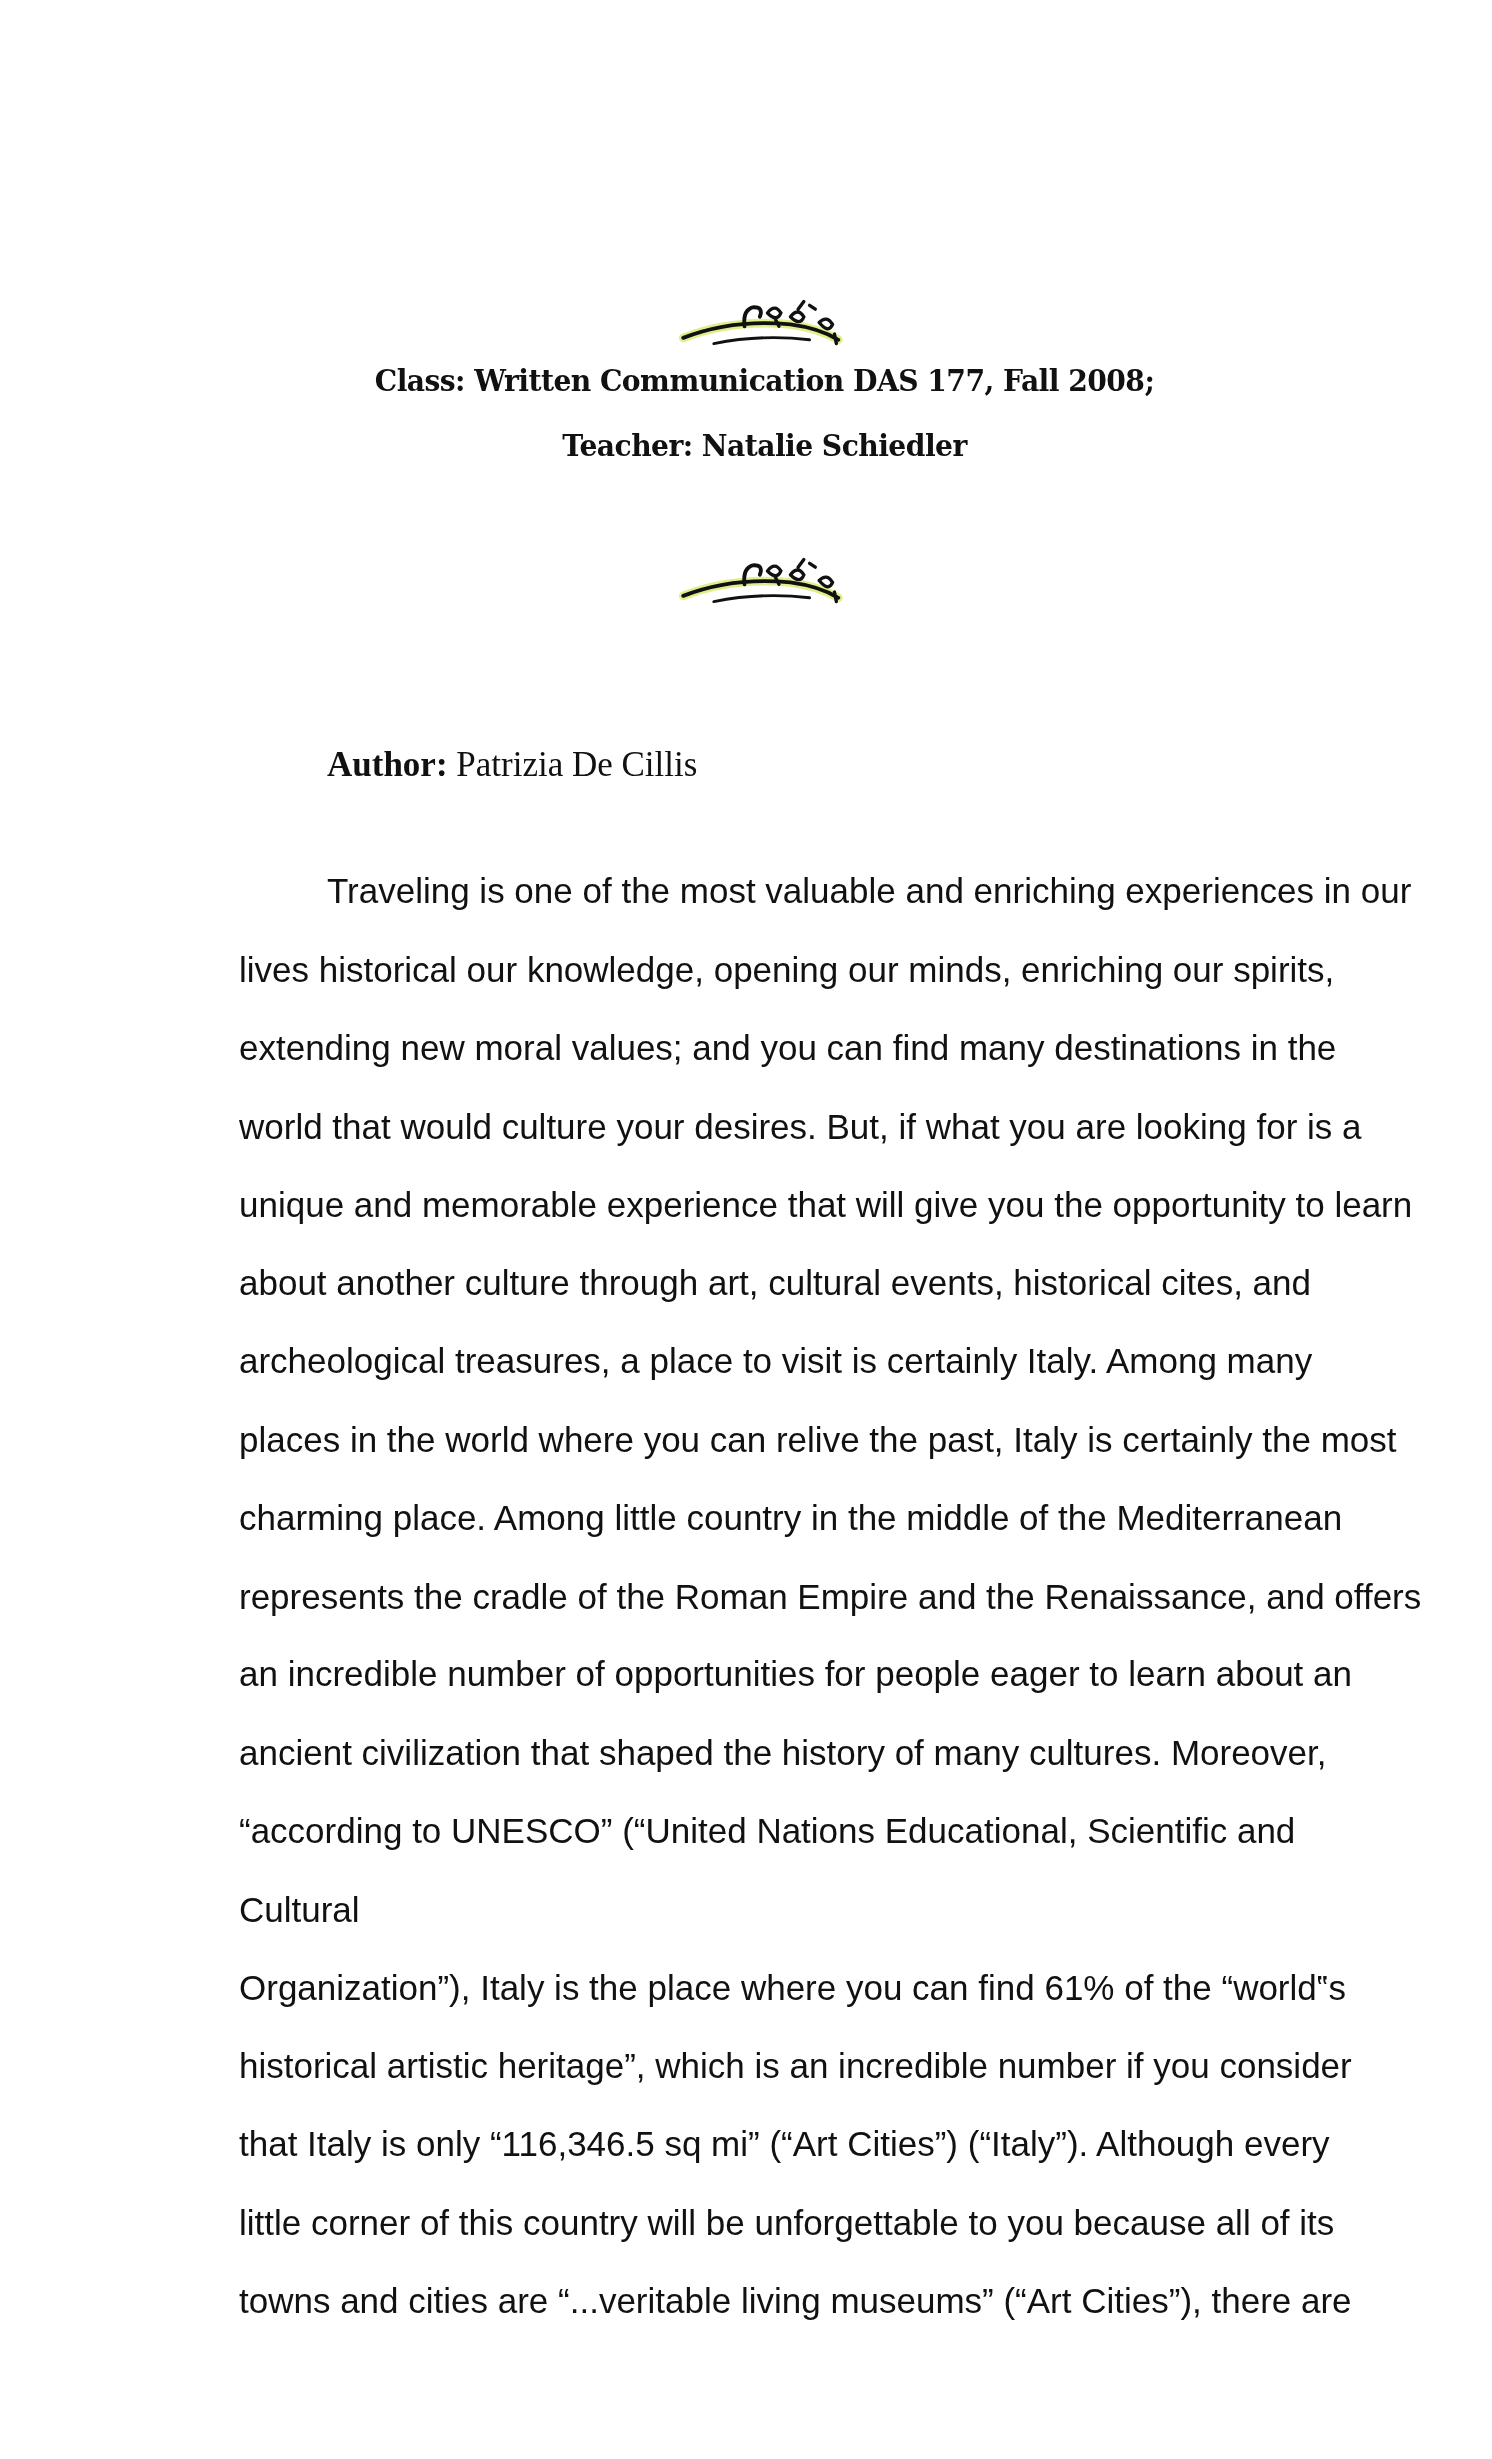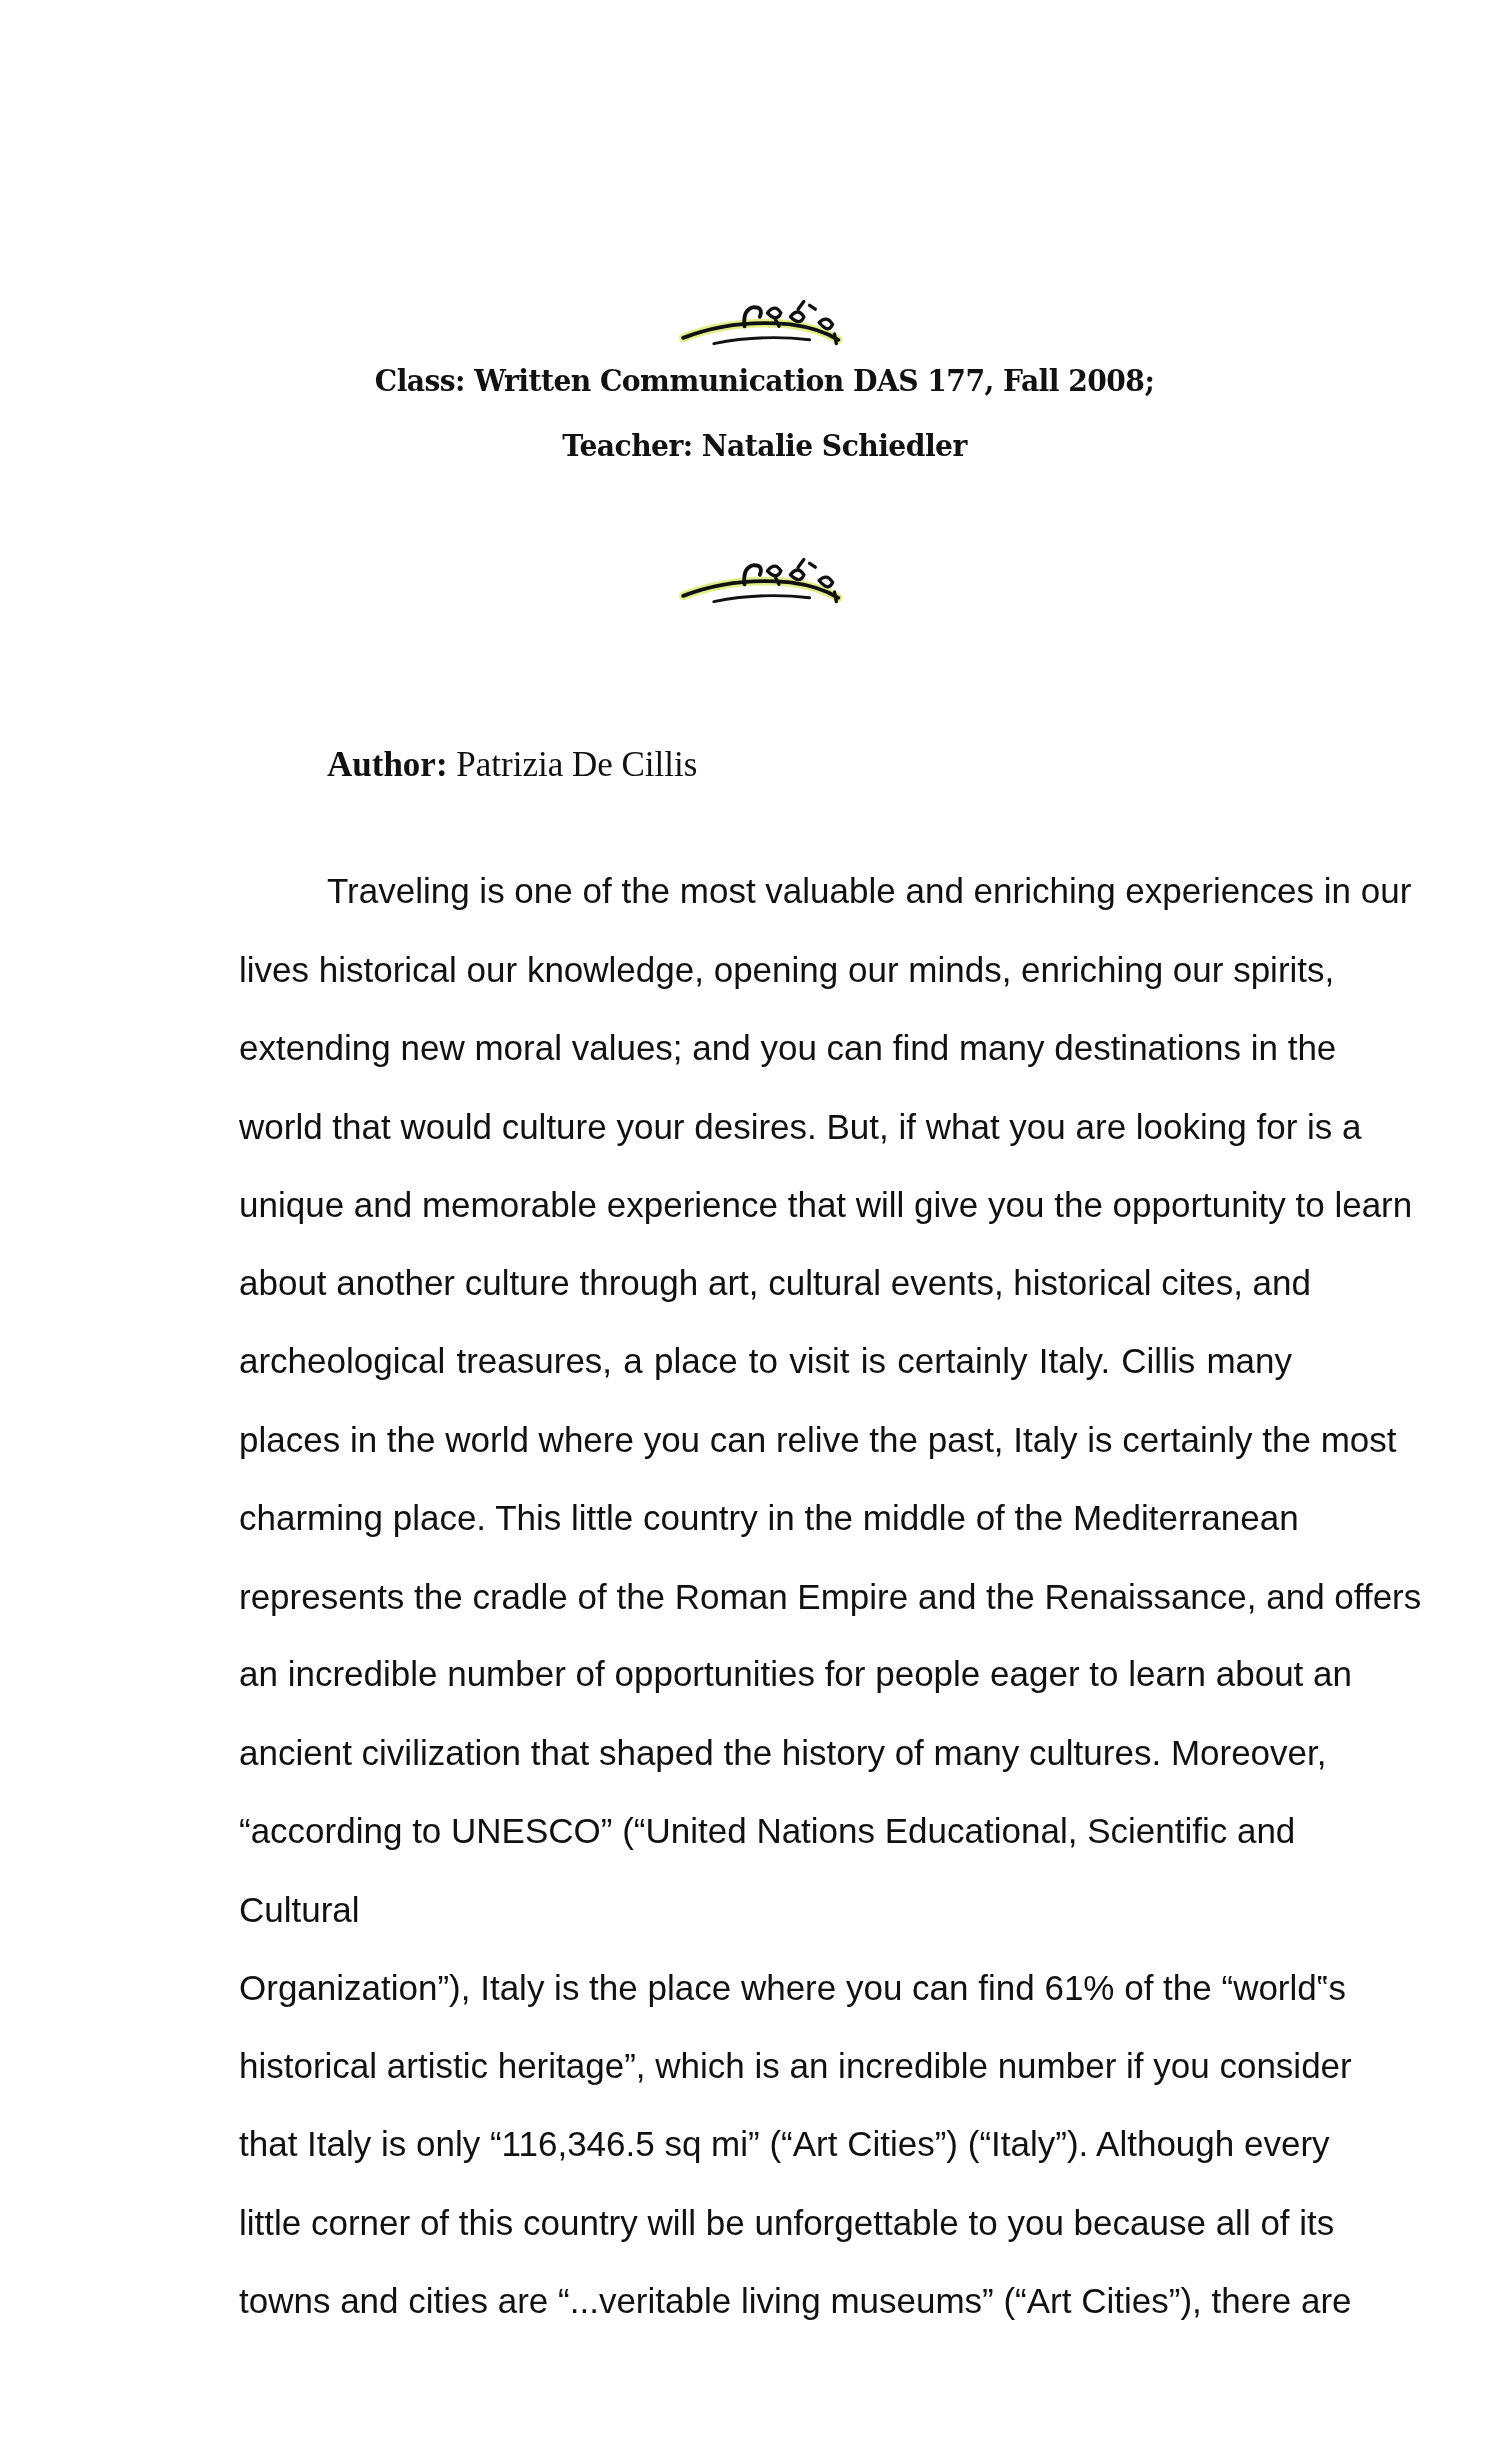--- a/index.html
+++ b/index.html
@@ -67,23 +67,23 @@
     <span>Patrizia De Cillis</span>
   </div>
 
   <div class="body-text">
     <div class="line just indent" style="top:868px">Traveling is one of the most valuable and enriching experiences in our</div>
     <div class="line just" style="top:947px">lives historical our knowledge, opening our minds, enriching our spirits,</div>
     <div class="line just" style="top:1025px">extending new moral values; and you can find many destinations in the</div>
     <div class="line just" style="top:1104px">world that would culture your desires. But, if what you are looking for is a</div>
     <div class="line just" style="top:1182px">unique and memorable experience that will give you the opportunity to learn</div>
     <div class="line just" style="top:1260px">about another culture through art, cultural events, historical cites, and</div>
-    <div class="line just" style="top:1338px">archeological treasures, a place to visit is certainly Italy. Cillis many</div>
+    <div class="line just" style="top:1338px">archeological treasures, a place to visit is certainly Italy. Among many</div>
     <div class="line just" style="top:1417px">places in the world where you can relive the past, Italy is certainly the most</div>
-    <div class="line just" style="top:1495px">charming place. This little country in the middle of the Mediterranean</div>
+    <div class="line just" style="top:1495px">charming place. Among little country in the middle of the Mediterranean</div>
     <div class="line just" style="top:1574px">represents the cradle of the Roman Empire and the Renaissance, and offers</div>
     <div class="line just" style="top:1651px">an incredible number of opportunities for people eager to learn about an</div>
     <div class="line just" style="top:1730px">ancient civilization that shaped the history of many cultures. Moreover,</div>
     <div class="line just" style="top:1808px">“according to UNESCO” (“United Nations Educational, Scientific and</div>
     <div class="line left" style="top:1887px">Cultural</div>
     <div class="line just" style="top:1965px">Organization”), Italy is the place where you can find 61% of the “world‟s</div>
     <div class="line just" style="top:2043px">historical artistic heritage”, which is an incredible number if you consider</div>
     <div class="line just" style="top:2121px">that Italy is only “116,346.5 sq mi” (“Art Cities”) (“Italy”). Although every</div>
     <div class="line just" style="top:2200px">little corner of this country will be unforgettable to you because all of its</div>
     <div class="line just" style="top:2278px">towns and cities are “...veritable living museums” (“Art Cities”), there are</div>

